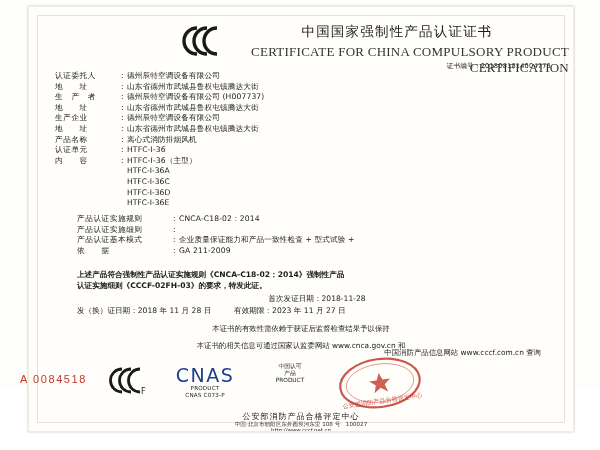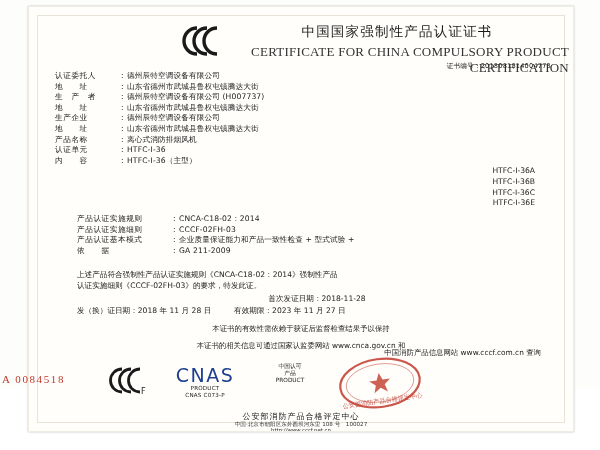--- a/index.html
+++ b/index.html
@@ -100,21 +100,20 @@
   .colon { width: 6px; flex: 0 0 6px; }
   .val {
     flex: 1 1 auto;
     white-space: nowrap;
     letter-spacing: 0.15px;
   }
   .sub {
     padding-left: 72px;
     height: 10.6px;
     white-space: nowrap;
-    text-align: right;
   }
   
   .para {
     position: absolute;
     left: 48px;
     width: 480px;
     font-size: 7.6px;
     color: #1a1a1a;
     line-height: 11px;
   }
@@ -195,25 +194,25 @@
     position: absolute;
     left: 0; top: 420px;
     width: 544px;
     text-align: center;
     font-size: 5.4px;
     color: #333;
     text-decoration: underline;
   }
   .serial {
     position: absolute;
-    left: 2px; bottom: 3px;
+    left: 20px; bottom: 3px;
     font-size: 11px;
     color: #c0392b;
     letter-spacing: 1.6px;
-    font-family: Liberation Serif, serif;
+    font-family: Liberation Sans, sans-serif;
   }
 </style>
 </head>
 <body>
 
 <div class="page">
   <div class="sheet">
 
     <div class="header">
       <div class="ccc-logo">
@@ -272,49 +271,48 @@
         <div class="colon">:</div>
         <div class="val">HTFC-Ⅰ-36</div>
       </div>
 
       <div class="row">
         <div class="lbl">内　　容</div>
         <div class="colon">:</div>
         <div class="val">HTFC-Ⅰ-36（主型）</div>
       </div>
       <div class="sub">HTFC-Ⅰ-36A</div>
-      <div class="sub">HTFC-Ⅰ-36B</div>
       <div class="sub">HTFC-Ⅰ-36C</div>
+      <div class="sub">HTFC-Ⅰ-36D</div>
       <div class="sub">HTFC-Ⅰ-36E</div>
     </div>
 
     <div class="para" style="top:206px;">
       <div class="row">
         <div class="lbl" style="width:96px;flex:0 0 96px;">产品认证实施规则</div>
         <div class="colon">:</div>
         <div class="val">CNCA-C18-02：2014</div>
       </div>
       <div class="row">
         <div class="lbl" style="width:96px;flex:0 0 96px;">产品认证实施细则</div>
         <div class="colon">:</div>
-        <div class="val">CCCF-02FH-03</div>
       </div>
       <div class="row">
         <div class="lbl" style="width:96px;flex:0 0 96px;">产品认证基本模式</div>
         <div class="colon">:</div>
         <div class="val">企业质量保证能力和产品一致性检查 + 型式试验 +</div>
       </div>
       <div class="row">
         <div class="lbl" style="width:96px;flex:0 0 96px;">依　　据</div>
         <div class="colon">:</div>
         <div class="val">GA 211-2009</div>
       </div>
     </div>
 
-    <div class="para" style="top:262px;">
+    <div class="para" style="top:262px;font-weight:bold;">
       <div>上述产品符合强制性产品认证实施规则《CNCA-C18-02：2014》强制性产品</div>
       <div>认证实施细则《CCCF-02FH-03》的要求，特发此证。</div>
     </div>
 
     <div class="para center" style="top:286px;">
       <span>首次发证日期</span><span>：</span><span>2018-11-28</span>
     </div>
     <div class="para" style="top:298px;">
       <span>发（换）证日期</span><span>：</span><span>2018 年 11 月 28 日</span>
       <span style="display:inline-block;width:18px;"></span>

